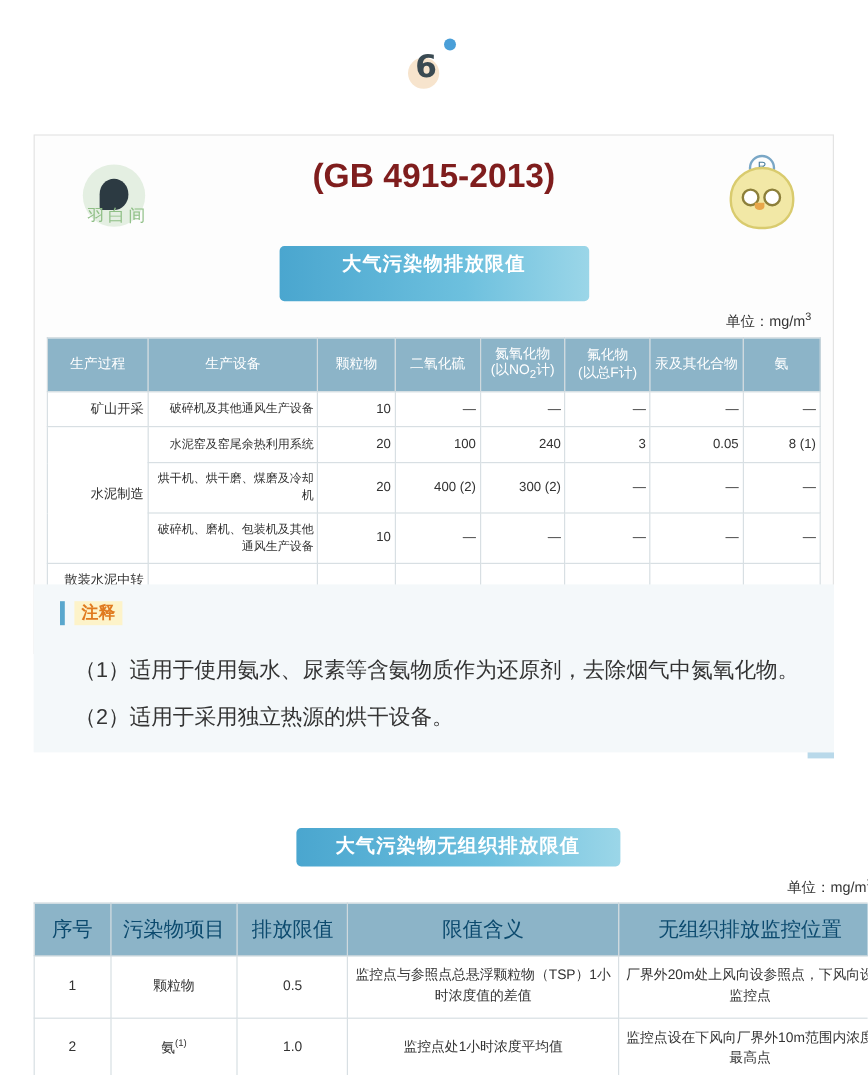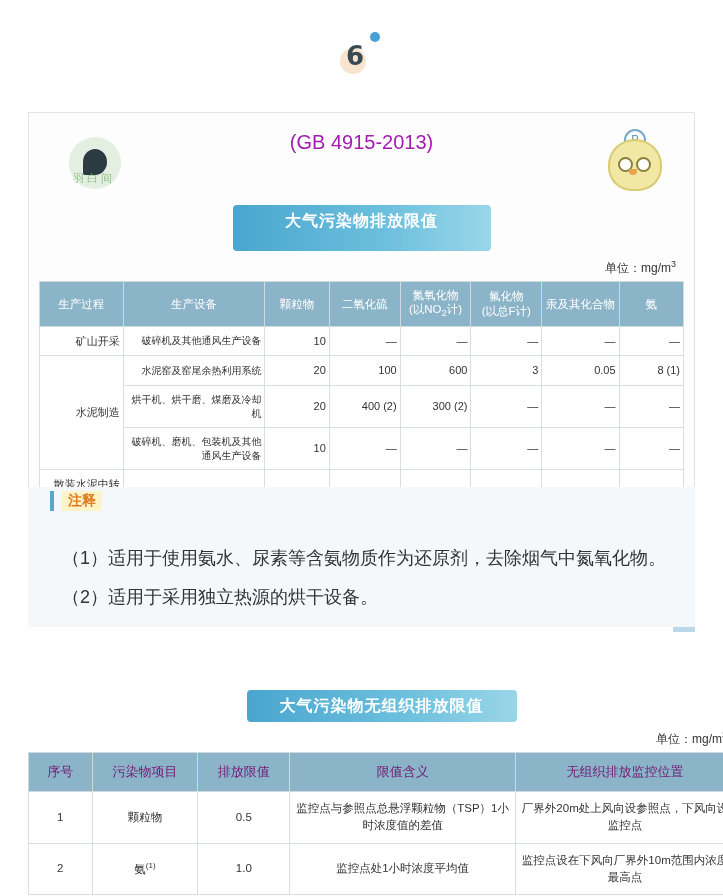--- a/index.html
+++ b/index.html
@@ -71,23 +71,23 @@
     padding-top: 4px;
   }
   .title-main {
     font-size: 27px;
     font-weight: bold;
     color: #222;
     letter-spacing: 1px;
     line-height: 1.25;
   }
   .title-sub {
-    font-size: 20px;
-    font-weight: normal;
-    color: #a21caf;
+    font-size: 28px;
+    font-weight: bold;
+    color: #7f1d1d;
     line-height: 1.3;
   }
 
   
   .logo {
     position: absolute;
     left: 24px;
     top: 10px;
     width: 92px;
     height: 58px;
@@ -108,21 +108,21 @@
     top: 12px;
     width: 24px;
     height: 26px;
     background: #2c3a42;
     border-radius: 50% 50% 50% 10%;
   }
   .logo .logo-text {
     position: absolute;
     left: 10px;
     top: 36px;
-    font-size: 11px;
+    font-size: 14px;
     color: #8fbf86;
     letter-spacing: 3px;
   }
 
   
   .mascot {
     position: absolute;
     right: 18px;
     top: 4px;
     width: 64px;
@@ -230,21 +230,21 @@
     left: 28px;
     top: 487px;
     width: 667px;
     height: 140px;
     background: #f4f8fa;
     box-sizing: border-box;
   }
   .note-head {
     position: absolute;
     left: 22px;
-    top: 4px;
+    top: 14px;
     display: flex;
     align-items: center;
   }
   .note-head .bar {
     width: 4px;
     height: 20px;
     background: #5aa7cd;
     margin-right: 8px;
   }
   .note-head .lbl {
@@ -297,23 +297,23 @@
     letter-spacing: 1px;
   }
   table.unorg {
     width: 100%;
     border-collapse: collapse;
     table-layout: fixed;
     font-size: 12px;
   }
   table.unorg th {
     background: #8cb4c8;
-    color: #701a75;
+    color: #0c4a6e;
     font-weight: normal;
-    font-size: 13px;
+    font-size: 17px;
     border: 1px solid #cfd9de;
     padding: 10px 2px;
   }
   table.unorg td {
     border: 1px solid #d8dfe3;
     padding: 8px 4px;
     text-align: center;
     background: #fff;
     font-size: 11.5px;
     line-height: 1.5;
@@ -388,21 +388,21 @@
         <td>—</td>
         <td>—</td>
         <td>—</td>
         <td>—</td>
       </tr>
       <tr>
         <td rowspan="3">水泥制造</td>
         <td class="dev">水泥窑及窑尾余热利用系统</td>
         <td>20</td>
         <td>100</td>
-        <td>600</td>
+        <td>240</td>
         <td>3</td>
         <td>0.05</td>
         <td>8 (1)</td>
       </tr>
       <tr>
         <td class="dev">烘干机、烘干磨、煤磨及冷却机</td>
         <td>20</td>
         <td>400 (2)</td>
         <td>300 (2)</td>
         <td>—</td>

